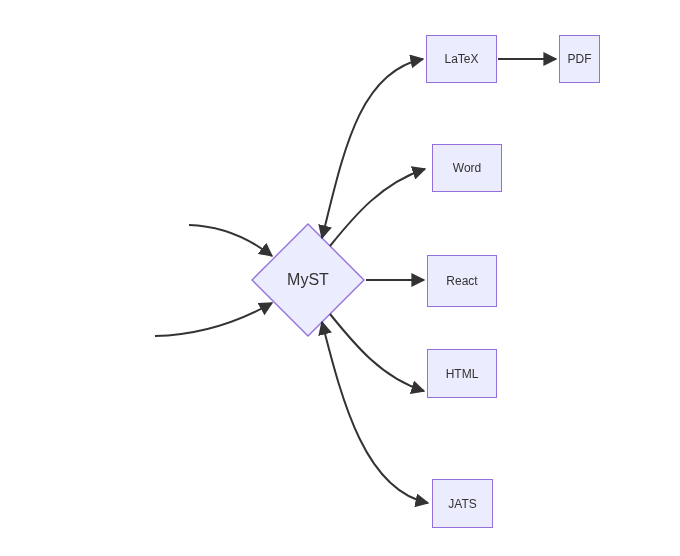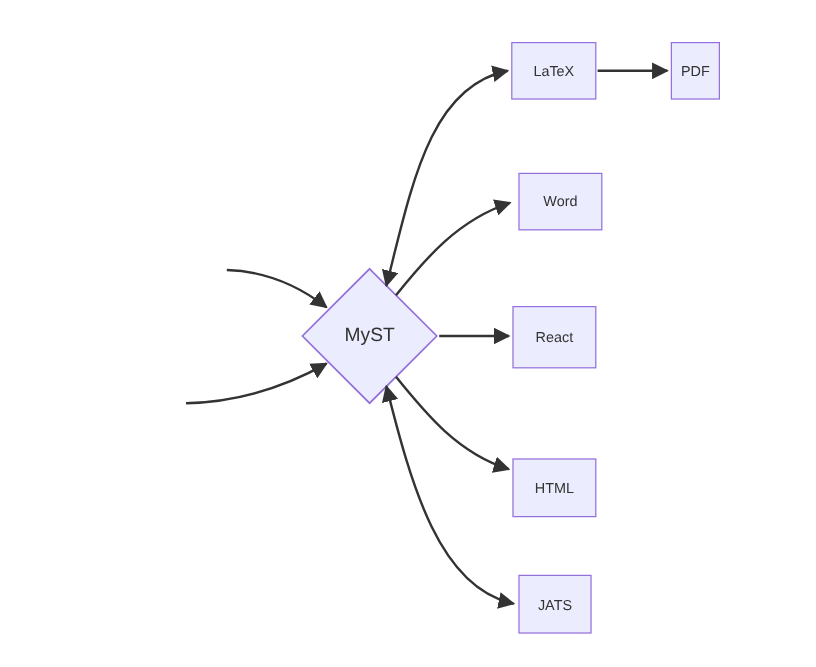--- a/index.html
+++ b/index.html
@@ -107,21 +107,21 @@
   </div>
 
   <div class="node" style="left:432px; top:144px; width:70px; height:48px">
     <span>Word</span>
   </div>
 
   <div class="node" style="left:427px; top:255px; width:70px; height:52px">
     <span>React</span>
   </div>
 
-  <div class="node" style="left:427px; top:382px; width:70px; height:49px">
+  <div class="node" style="left:427px; top:349px; width:70px; height:49px">
     <span>HTML</span>
   </div>
 
   <div class="node" style="left:432px; top:479px; width:61px; height:49px">
     <span>JATS</span>
   </div>
 
 </div>
 
 </body></html>

